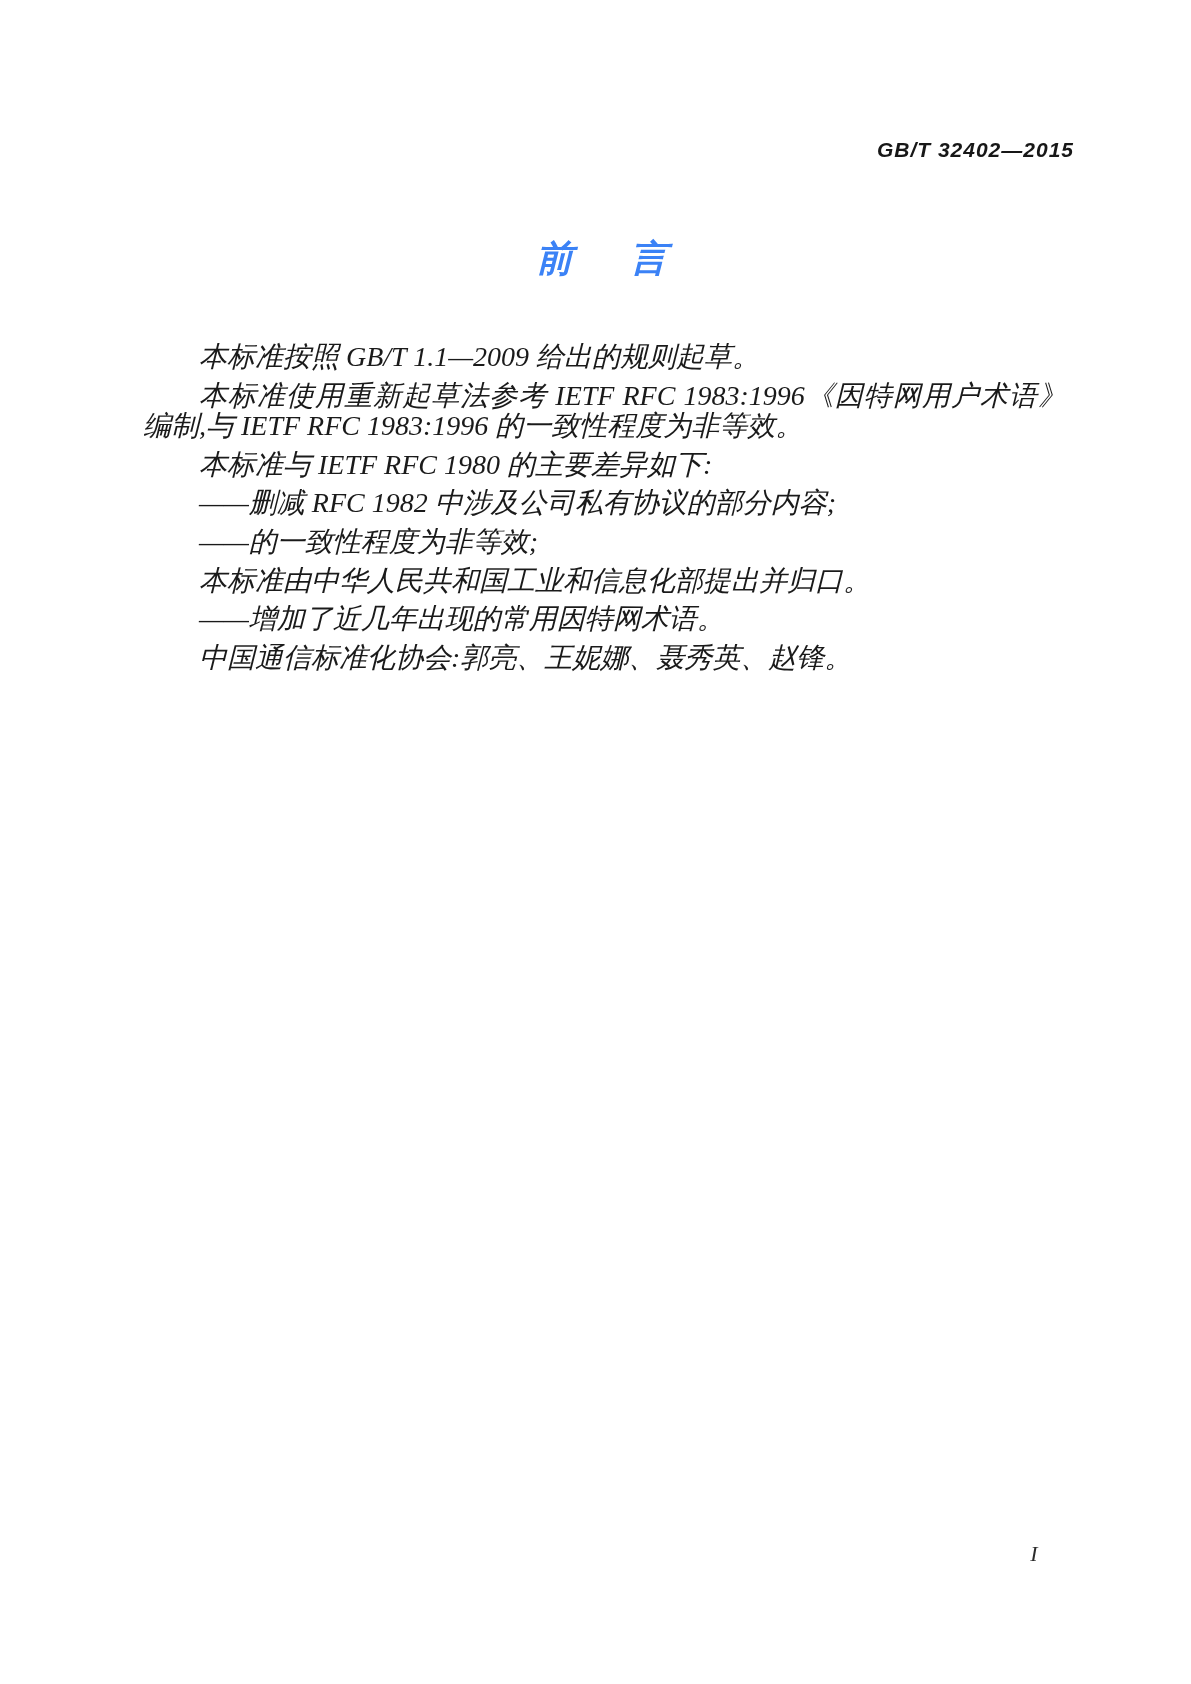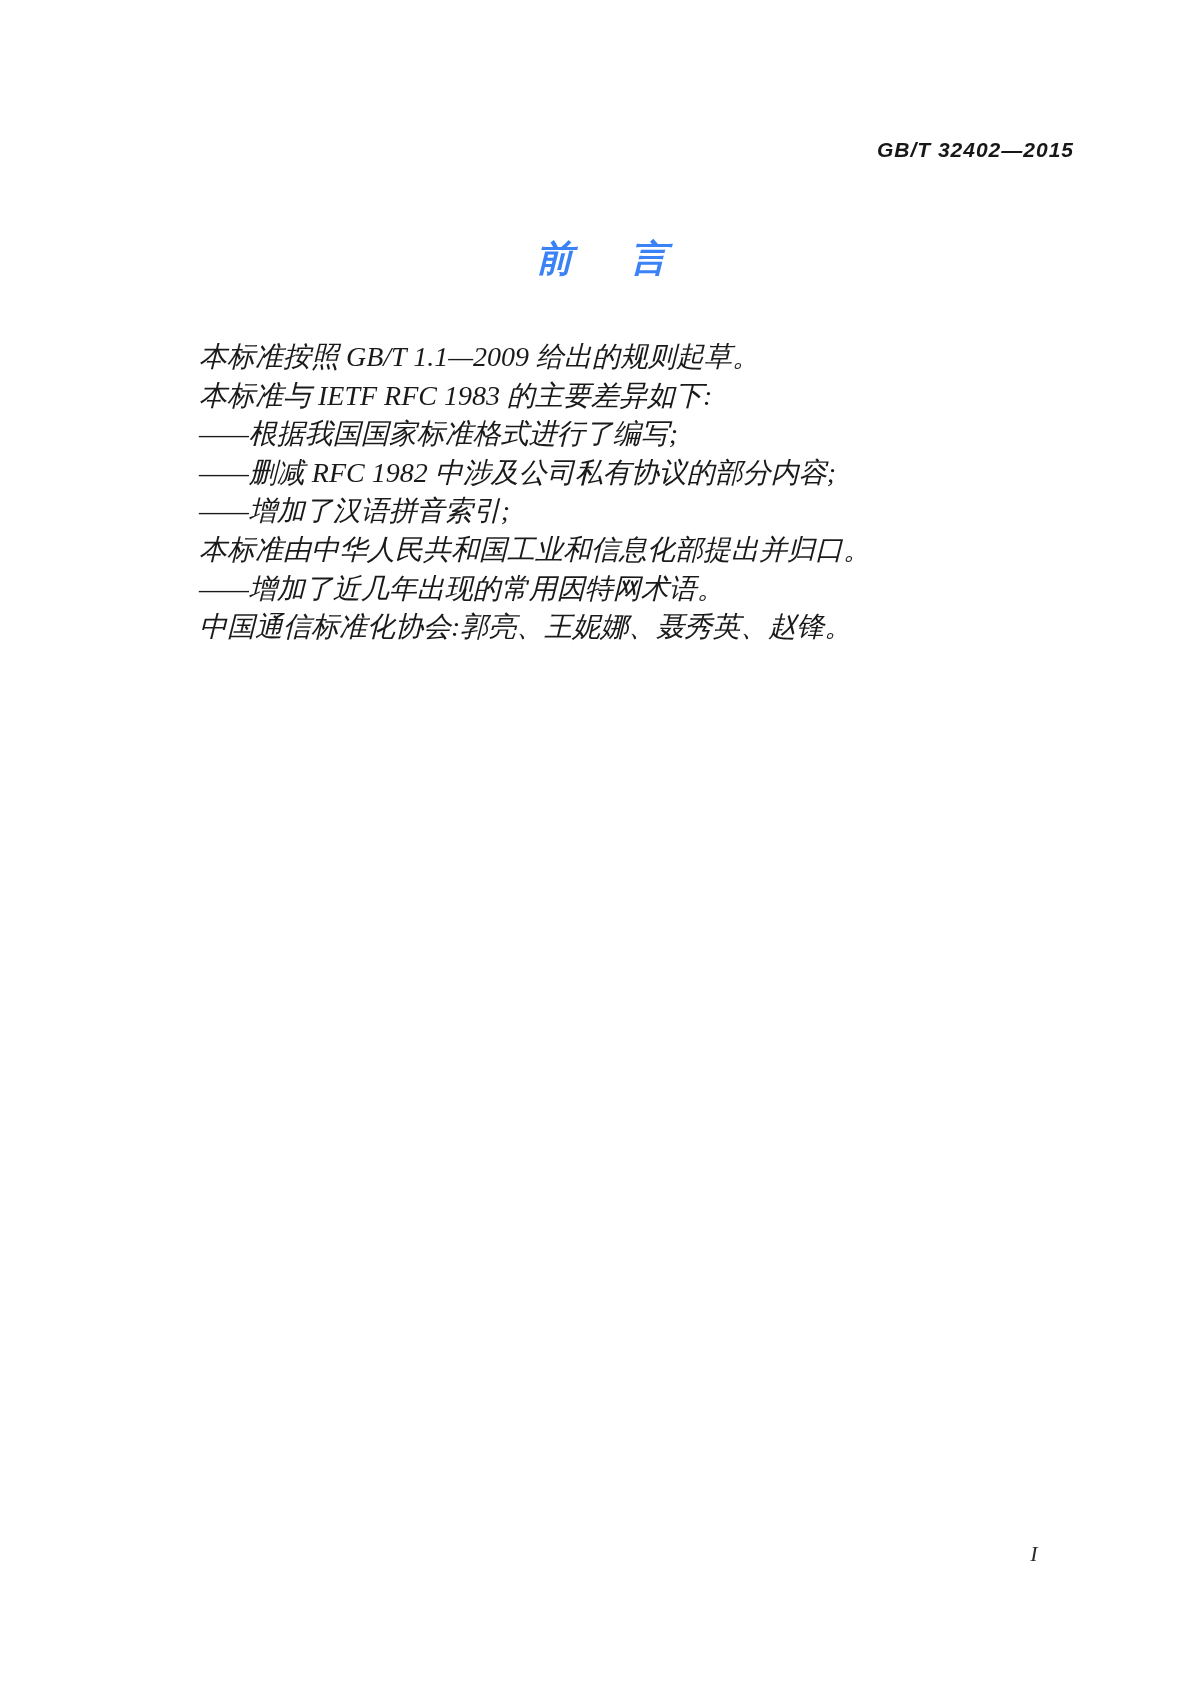--- a/index.html
+++ b/index.html
@@ -68,24 +68,24 @@
 <body>
 
 <div class="page">
 
   <div class="standard-number">GB/T 32402—2015</div>
 
   <h1 class="doc-title">前言</h1>
 
   <div class="body-text">
     <p>本标准按照 GB/T 1.1—2009 给出的规则起草。</p>
-    <p>本标准与 IETF RFC 1983 的主要差异如下:</p>
-    <p>——根据我国国家标准格式进行了编写;</p>
+    <p>本标准使用重新起草法参考 IETF RFC 1983:1996《因特网用户术语》编制,与 IETF RFC 1983:1996 的一致性程度为非等效。</p>
+    <p>本标准与 IETF RFC 1980 的主要差异如下:</p>
     <p>——删减 RFC 1982 中涉及公司私有协议的部分内容;</p>
-    <p>——增加了汉语拼音索引;</p>
+    <p>——的一致性程度为非等效;</p>
     <p>本标准由中华人民共和国工业和信息化部提出并归口。</p>
     <p>——增加了近几年出现的常用因特网术语。</p>
     <p>中国通信标准化协会:郭亮、王妮娜、聂秀英、赵锋。</p>
   </div>
 
   <div class="page-number">I</div>
 
 </div>
 
 </body></html>

